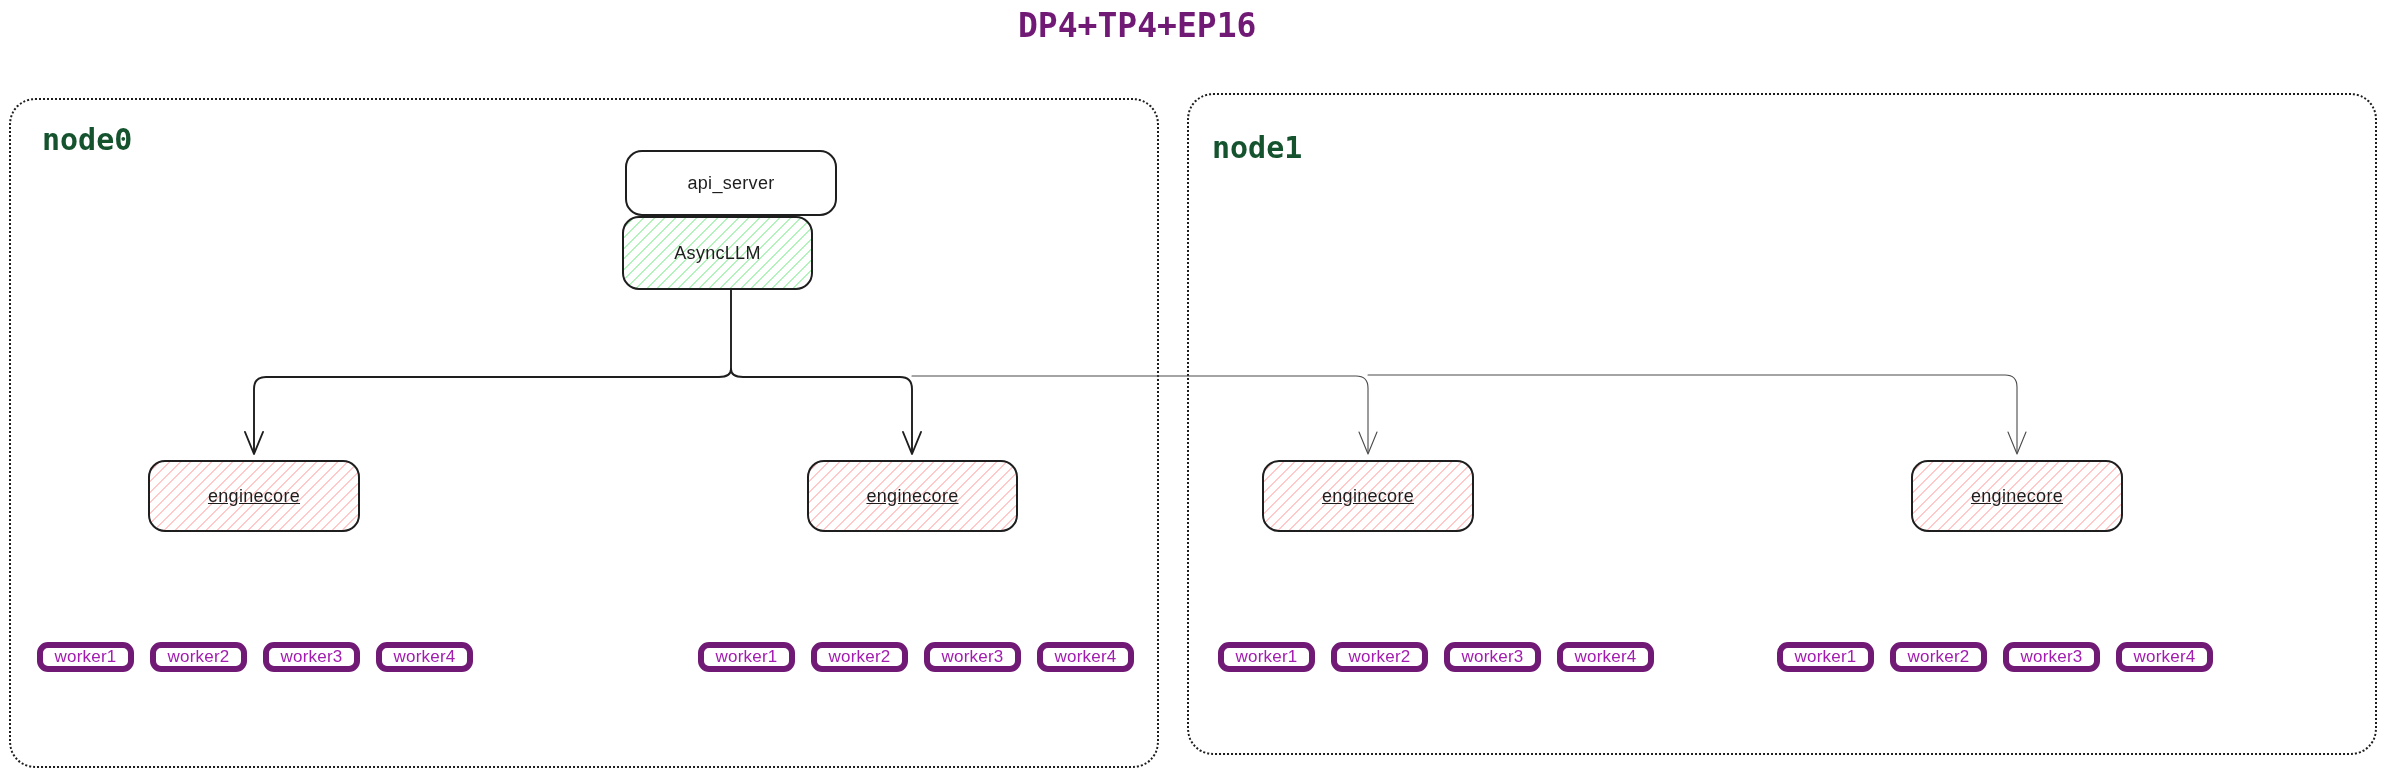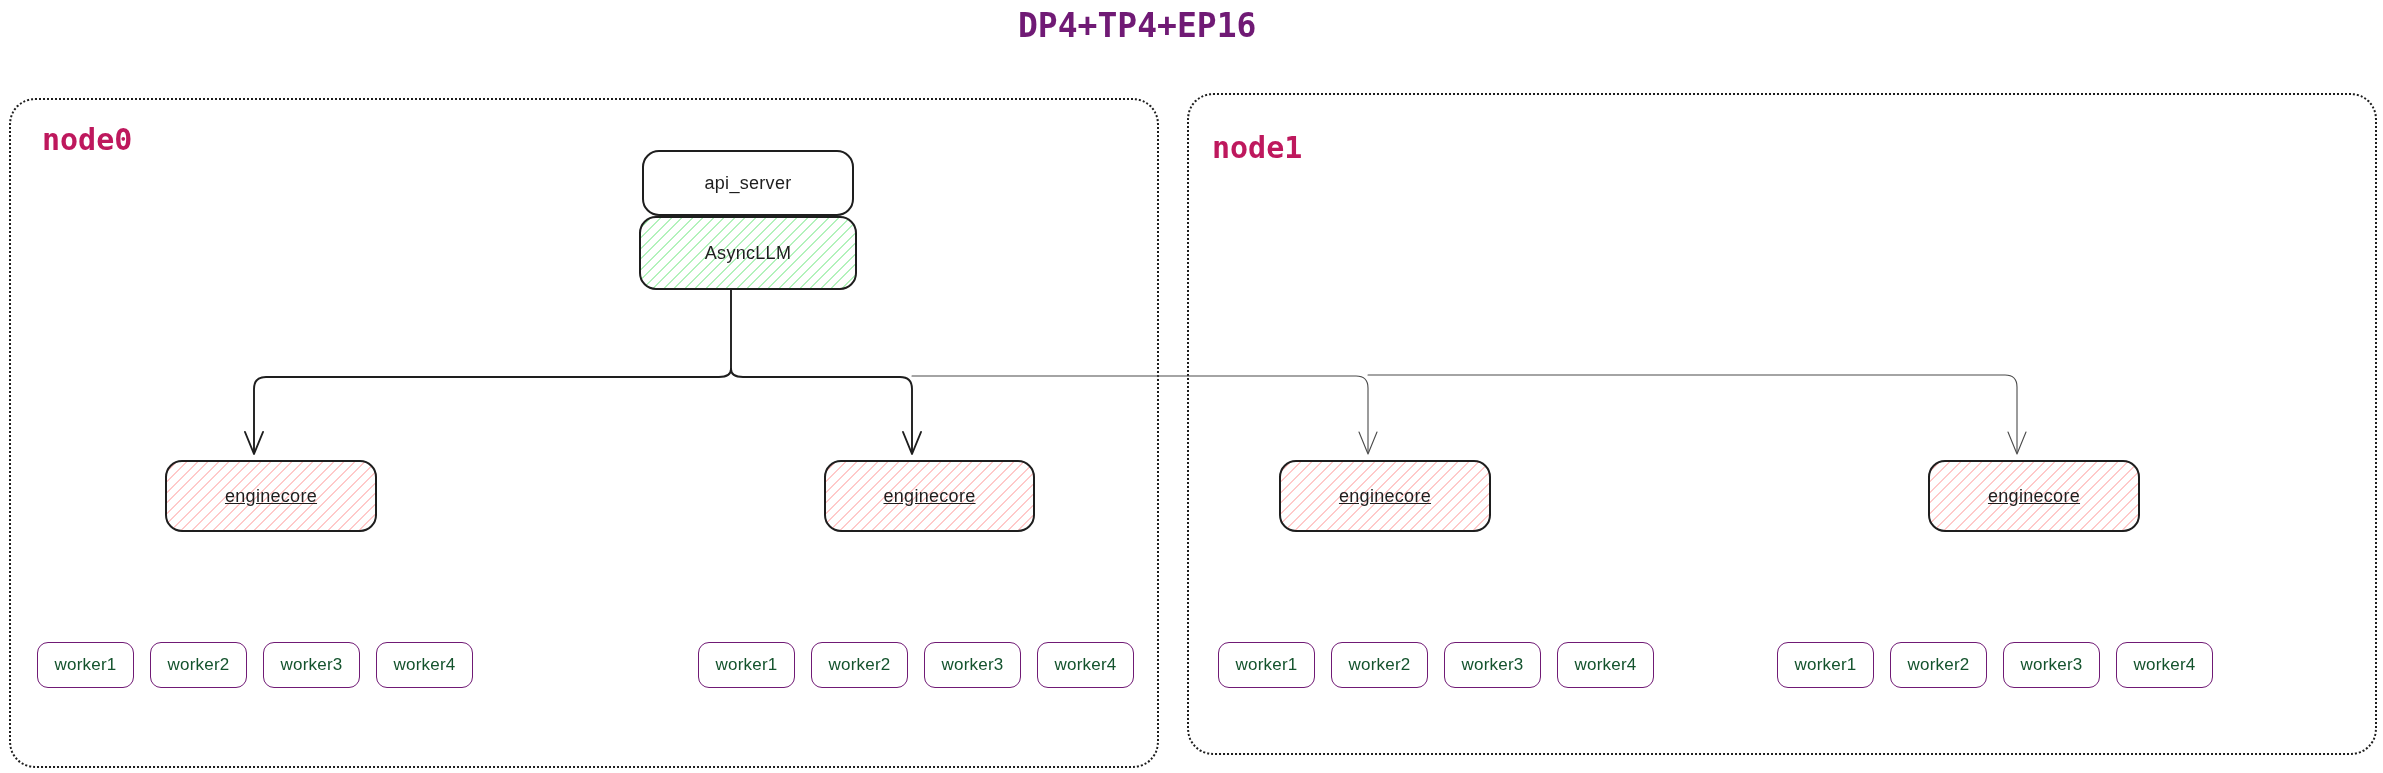--- a/index.html
+++ b/index.html
@@ -27,39 +27,38 @@
     position: absolute;
     border: 2.4px dotted #1e1e1e;
     border-radius: 26px;
     background: transparent;
   }
   .node-label {
     position: absolute;
     font-family: "DejaVu Sans Mono", monospace;
     font-size: 30px;
     font-weight: bold;
-    color: #be185d;
+    color: #14532d;
     white-space: nowrap;
     z-index: 3;
   }
   .box {
     position: absolute;
     box-sizing: border-box;
     border: 2px solid #1e1e1e;
     border-radius: 17px;
     background: #ffffff;
     display: flex;
     align-items: center;
     justify-content: center;
     font-size: 18px;
     letter-spacing: 0.3px;
     color: #1e1e1e;
     z-index: 2;
     white-space: nowrap;
-    margin-left: 17px;
   }
   .hatch-green {
     background-color: #ffffff;
     background-image: repeating-linear-gradient(135deg,
       transparent 0px, transparent 6px, #b2f2bb 6px, #b2f2bb 7.4px);
   }
   .hatch-red {
     background-color: #ffffff;
     background-image: repeating-linear-gradient(135deg,
       transparent 0px, transparent 6px, #ffc9c9 6px, #ffc9c9 7.4px);
@@ -67,30 +66,30 @@
   }
   .worker-group {
     position: absolute;
     display: flex;
     gap: 16px;
     z-index: 2;
   }
   .worker {
     box-sizing: border-box;
     width: 97px;
-    height: 46px;
-    border: 1px solid #701a75;
+    height: 30px;
+    border: 6px solid #701a75;
     border-radius: 11px;
     background: #ffffff;
     display: flex;
     align-items: center;
     justify-content: center;
     font-size: 17px;
     letter-spacing: 0.2px;
-    color: #14532d;
+    color: #a21caf;
     white-space: nowrap;
   }
   svg.connectors {
     position: absolute;
     left: 0; top: 0;
     z-index: 1;
     pointer-events: none;
   }
 </style>
 </head>
@@ -116,21 +115,21 @@
     </g>
     <g stroke="#4a4a4a" stroke-width="1.1" fill="none" stroke-linecap="round" stroke-linejoin="round">
       <path d="M912,376 L1356,376 Q1368,376 1368,388 L1368,452"></path>
       <path d="M1359,432 L1368,454 L1377,432"></path>
       <path d="M1368,375 L2005,375 Q2017,375 2017,387 L2017,452"></path>
       <path d="M2008,432 L2017,454 L2026,432"></path>
     </g>
   </svg>
 
   <div class="box" style="left:625px; top:150px; width:212px; height:66px;">api_server</div>
-  <div class="box hatch-green" style="left:622px; top:216px; width:218px; height:74px;">AsyncLLM</div>
+  <div class="box hatch-green" style="left:622px; top:216px; width:191px; height:74px;">AsyncLLM</div>
 
   <div class="box hatch-red" style="left:148px; top:460px; width:212px; height:72px;">enginecore</div>
   <div class="box hatch-red" style="left:807px; top:460px; width:211px; height:72px;">enginecore</div>
   <div class="box hatch-red" style="left:1262px; top:460px; width:212px; height:72px;">enginecore</div>
   <div class="box hatch-red" style="left:1911px; top:460px; width:212px; height:72px;">enginecore</div>
 
   <div class="worker-group" style="left:37px; top:642px;">
     <div class="worker">worker1</div>
     <div class="worker">worker2</div>
     <div class="worker">worker3</div>

